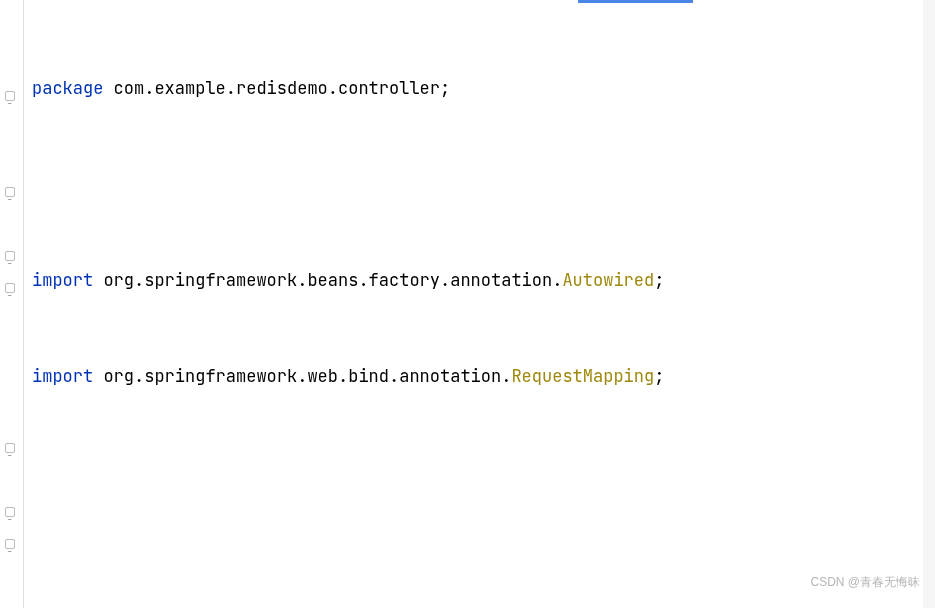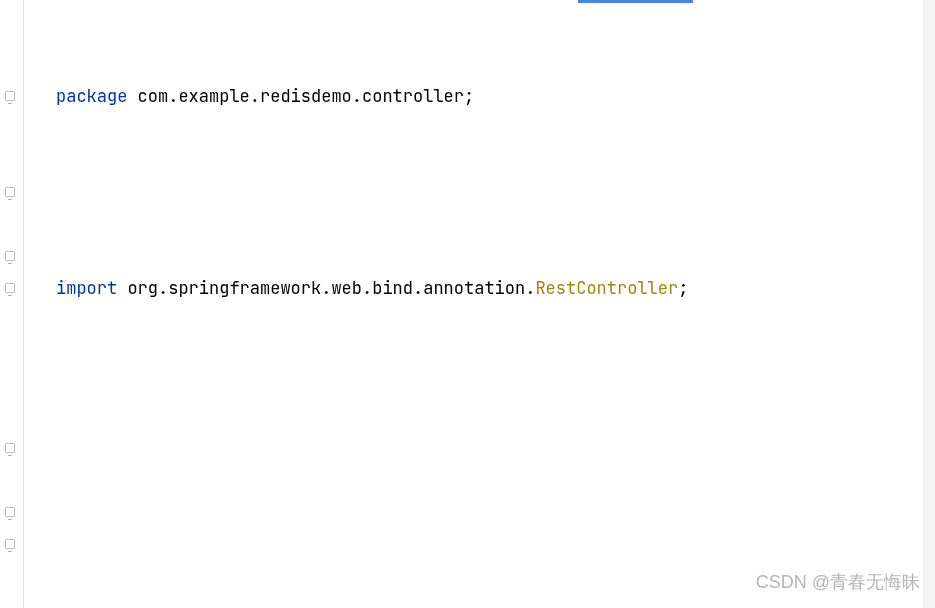--- a/index.html
+++ b/index.html
@@ -51,44 +51,43 @@
       content: "−";
       position: absolute;
       top: -4px;
       left: 1px;
       font-size: 10px;
       color: #888;
     }
     .code-area {
       flex: 1;
       padding-left: 4px;
-      padding-top: 16px;
+      padding-top: 8px;
       white-space: pre;
       position: relative;
-      margin-left: 24px;
     }
     .line {
       height: 32px;
       padding-left: 4px;
     }
     .kw { color: #0033b3; }
     .anno { color: #9e880d; }
     .tab-indicator {
       position: absolute;
       top: 0;
       left: 578px;
       width: 115px;
       height: 3px;
       background: #4a86e8;
     }
     .watermark {
       position: absolute;
       bottom: 10px;
       right: 15px;
-      font-size: 18px;
+      font-size: 12px;
       color: rgba(150,150,150,0.7);
       font-family: sans-serif;
     }
     .scrollbar-right {
       position: absolute;
       right: 0;
       top: 0;
       width: 12px;
       height: 100%;
       background: #f5f5f5;
@@ -120,21 +119,22 @@
         <div class="fold-icon"></div>
       </div>
     <div class="gutter-mark" style="top:536px">
         <div class="fold-icon"></div>
       </div>
   </div>
 
   <div class="code-area">
     <div class="line"><span class="kw">package</span><span> com.example.redisdemo.controller;</span></div>
     <div class="line"></div>
-    <div class="line"><span class="kw">import</span><span> org.springframework.web.bind.annotation.</span><span class="anno">RestController</span><span>;</span></div>
+    <div class="line"><span class="kw">import</span><span> org.springframework.beans.factory.annotation.</span><span class="anno">Autowired</span><span>;</span></div>
+    <div class="line"><span class="kw">import</span><span> org.springframework.web.bind.annotation.</span><span class="anno">RequestMapping</span><span>;</span></div>
     
     
     
     
     
     
     
     
     
     

